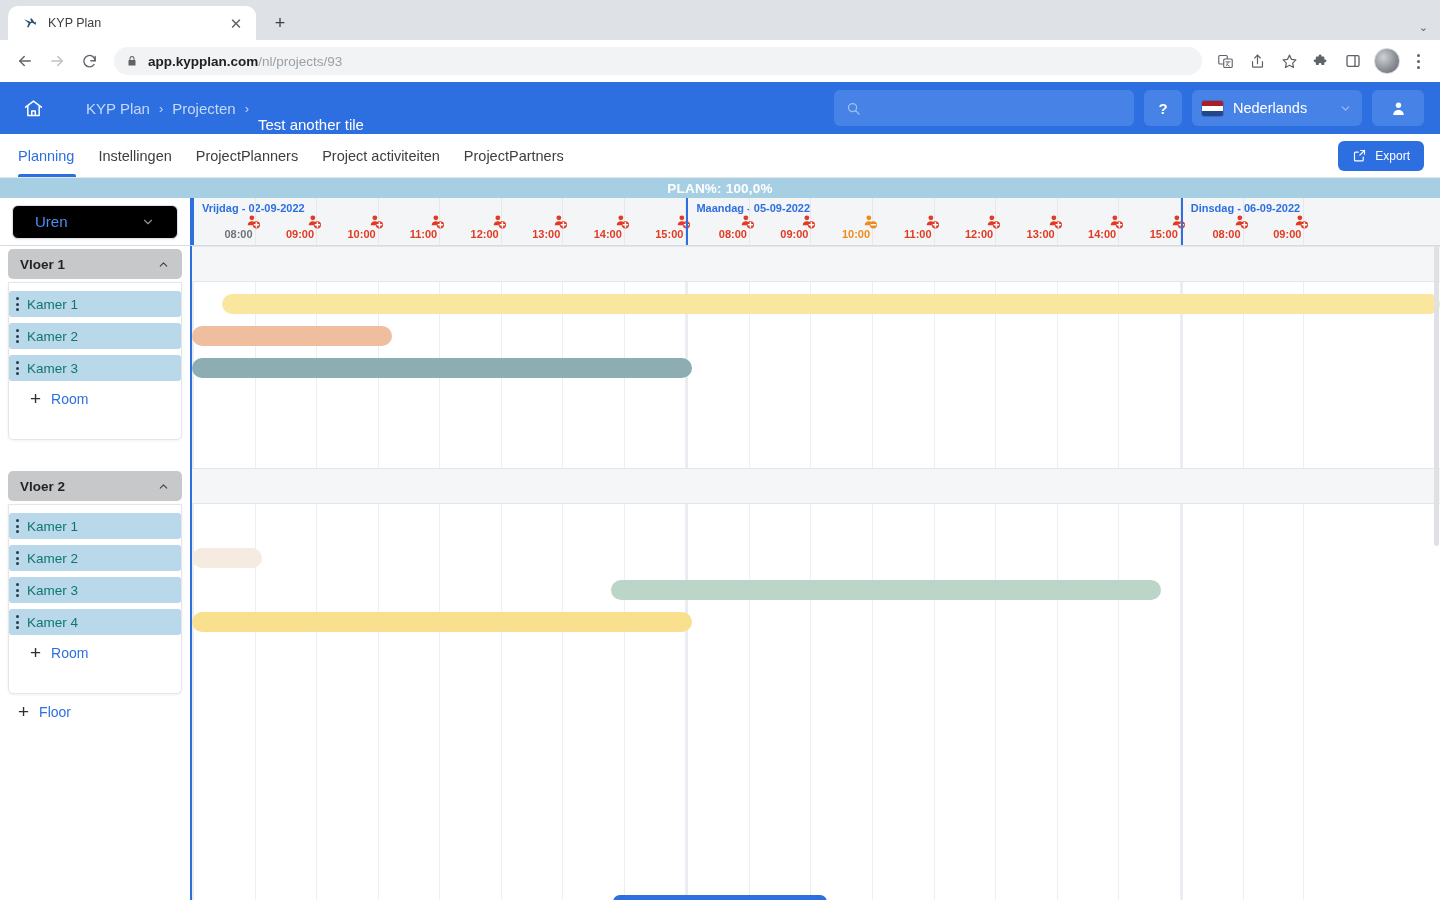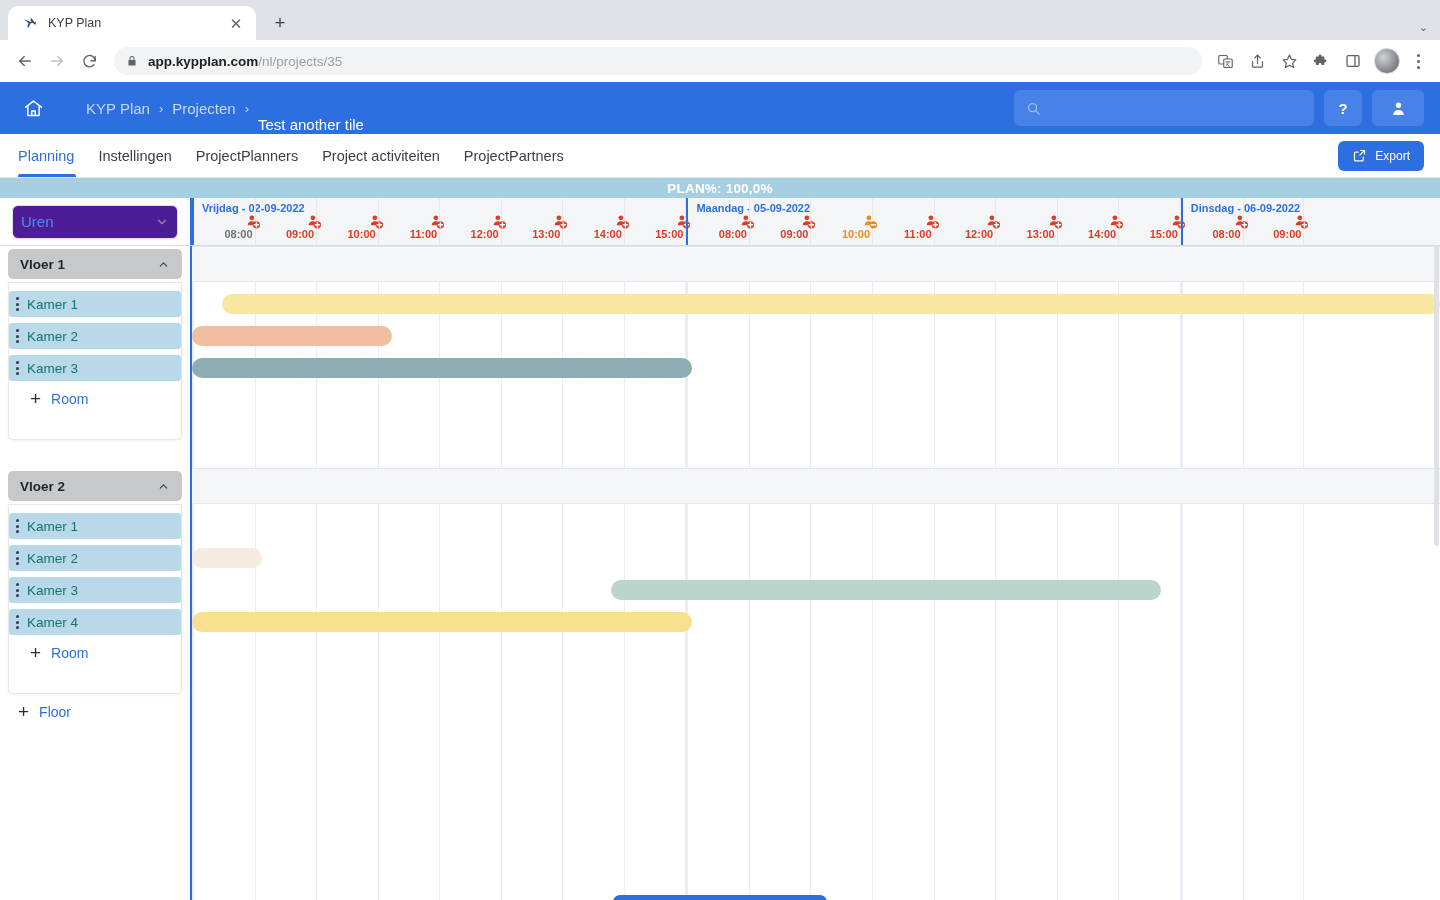--- a/index.html
+++ b/index.html
@@ -218,23 +218,23 @@
     width: 192px; flex: none;
     background: #ffffff;
     display: flex; align-items: center;
     padding: 0 12px;
     border-right: 2px solid #2d6fe0;
   }
   .unit-select {
     width: 100%; height: 34px;
     border: 1px solid #dfe1e5;
     border-radius: 6px;
-    background: #4c1d95;
+    background: #000000;
     display: flex; align-items: center;
-    padding: 0 8px;
+    padding: 0 22px;
     box-shadow: 0 1px 2px rgba(0,0,0,.06);
   }
   .unit-select span { flex:1; font-size:15px; color:#4f8df5; }
   .days { flex: 1; display: flex; overflow: hidden; position: relative; }
   .day {
     flex: none;
     position: relative;
     border-left: 2px solid #2d6fe0;
     height: 100%;
   }
@@ -363,21 +363,21 @@
     <div class="tb-btn">
       <svg width="17" height="17" viewBox="0 0 24 24" fill="none" stroke="currentColor" stroke-width="1.9" stroke-linecap="round" stroke-linejoin="round">
           <path d="M20 11a8 8 0 1 0-1.6 5.3"></path>
           <polyline points="20 5 20 11 14 11"></polyline>
         </svg>
     </div>
     <div class="omnibox">
       <svg class="lock" viewBox="0 0 24 24" fill="#5f6368">
           <path d="M12 2a5 5 0 0 0-5 5v3H6a1 1 0 0 0-1 1v9a1 1 0 0 0 1 1h12a1 1 0 0 0 1-1v-9a1 1 0 0 0-1-1h-1V7a5 5 0 0 0-5-5zm0 2a3 3 0 0 1 3 3v3H9V7a3 3 0 0 1 3-3z"></path>
         </svg>
-      <span class="url"><b>app.kypplan.com</b><span>/nl/projects/35</span></span>
+      <span class="url"><b>app.kypplan.com</b><span>/nl/projects/93</span></span>
     </div>
     <div class="tb-right">
       <div class="tb-btn">
         <svg width="17" height="17" viewBox="0 0 24 24" fill="none" stroke="currentColor" stroke-width="1.6">
             <rect x="2.5" y="3.5" width="12" height="12" rx="1.5"></rect>
             <rect x="9.5" y="8.5" width="12" height="12" rx="1.5" fill="#fff"></rect>
             <path d="M12 12.5h7M15.5 12.5v1.5c0 2-1.5 3.5-3 4.2M13.5 15c.8 2 2.6 3.3 4.4 3.7" stroke-width="1.3"></path>
           </svg>
       </div>
       <div class="tb-btn">
@@ -434,20 +434,31 @@
 
     <div class="search-box">
       <svg width="15" height="15" viewBox="0 0 24 24" fill="none" stroke="#9dc0f1" stroke-width="2" stroke-linecap="round">
           <circle cx="10.5" cy="10.5" r="6.5"></circle>
           <line x1="15.5" y1="15.5" x2="21" y2="21"></line>
         </svg>
     </div>
 
     <div class="help-btn">?</div>
 
+    <div class="lang-btn">
+      <span class="flag">
+        <i style="background:#ae1c28"></i>
+          <i style="background:#ffffff"></i>
+          <i style="background:#21468b"></i>
+      </span>
+      <span class="lang-label">Nederlands</span>
+      <svg width="13" height="13" viewBox="0 0 24 24" fill="none" stroke="#9dc0f1" stroke-width="2.2" stroke-linecap="round" stroke-linejoin="round">
+          <polyline points="6 9 12 15 18 9"></polyline>
+        </svg>
+    </div>
 
     <div class="user-btn">
       <svg width="17" height="17" viewBox="0 0 24 24" fill="#ffffff">
           <circle cx="12" cy="7.5" r="3.8"></circle>
           <path d="M4.5 21c0-4.2 3.4-7 7.5-7s7.5 2.8 7.5 7z"></path>
         </svg>
     </div>
   </div>
 
   <div class="navbar">

